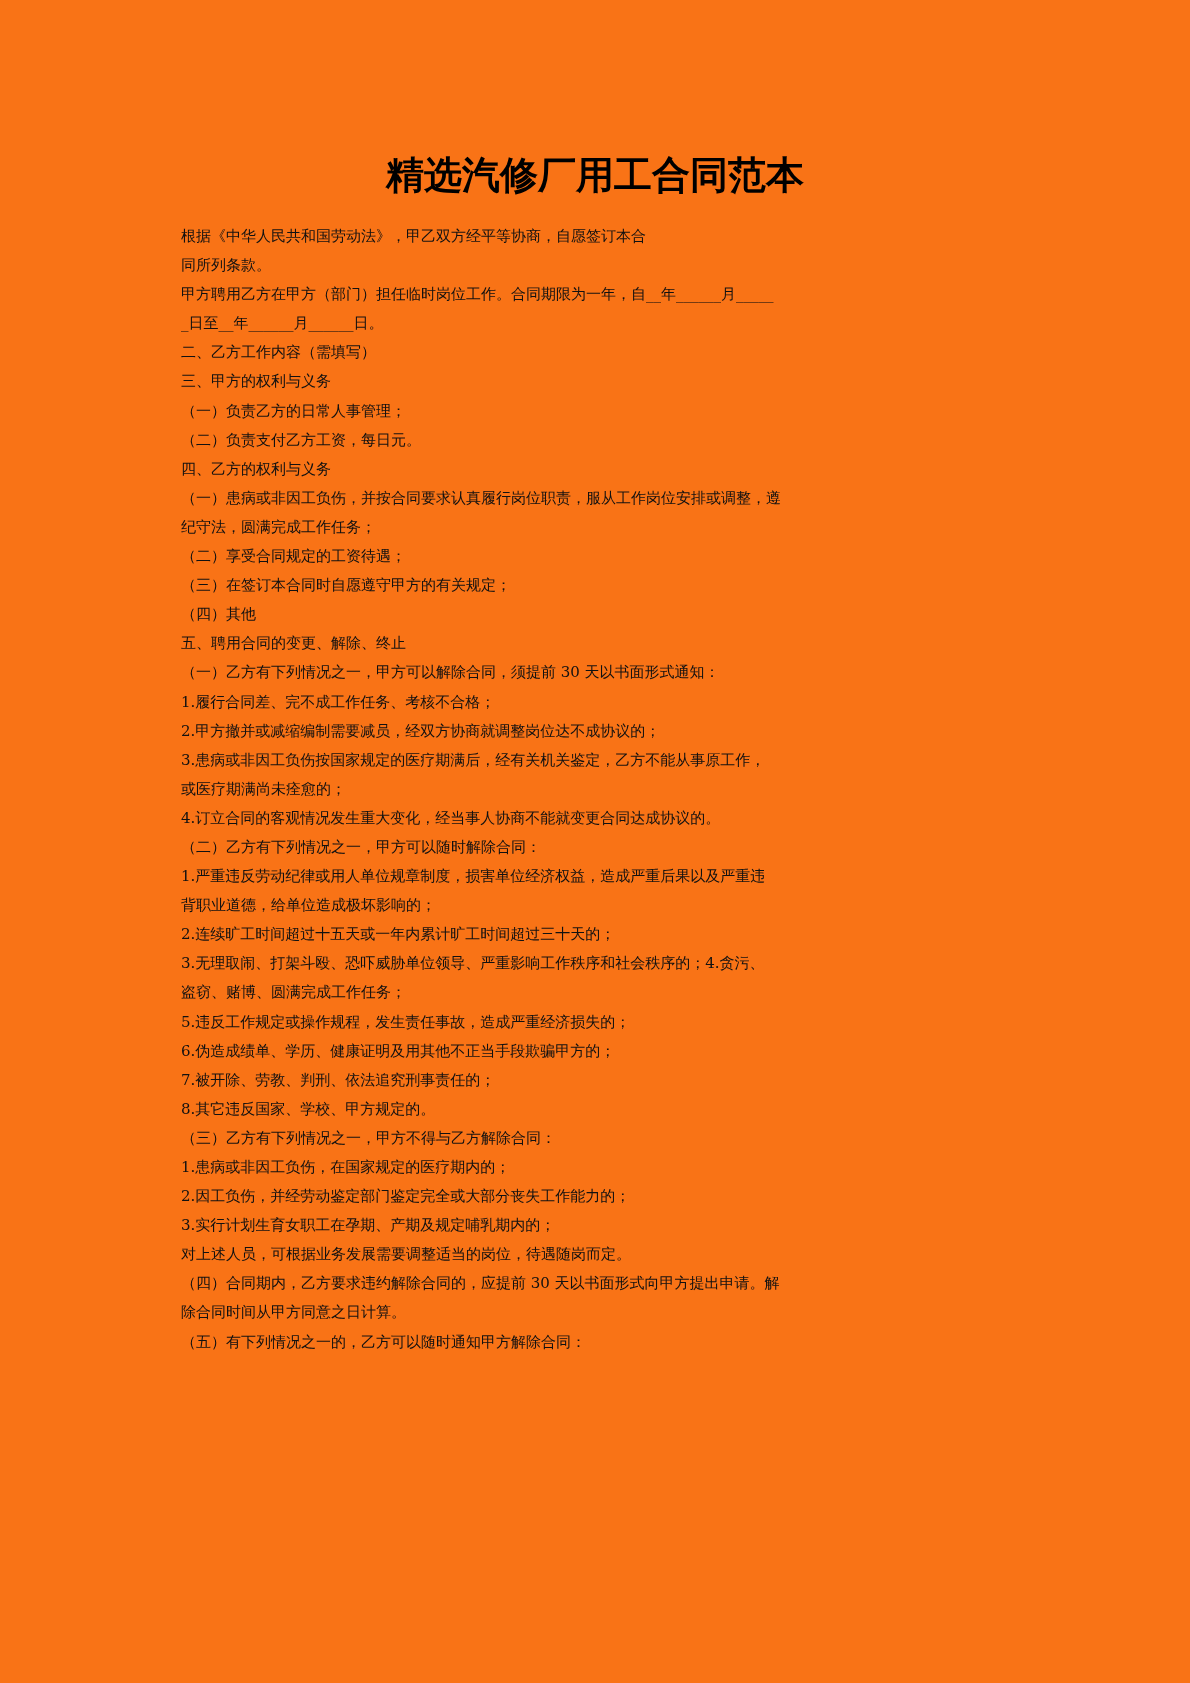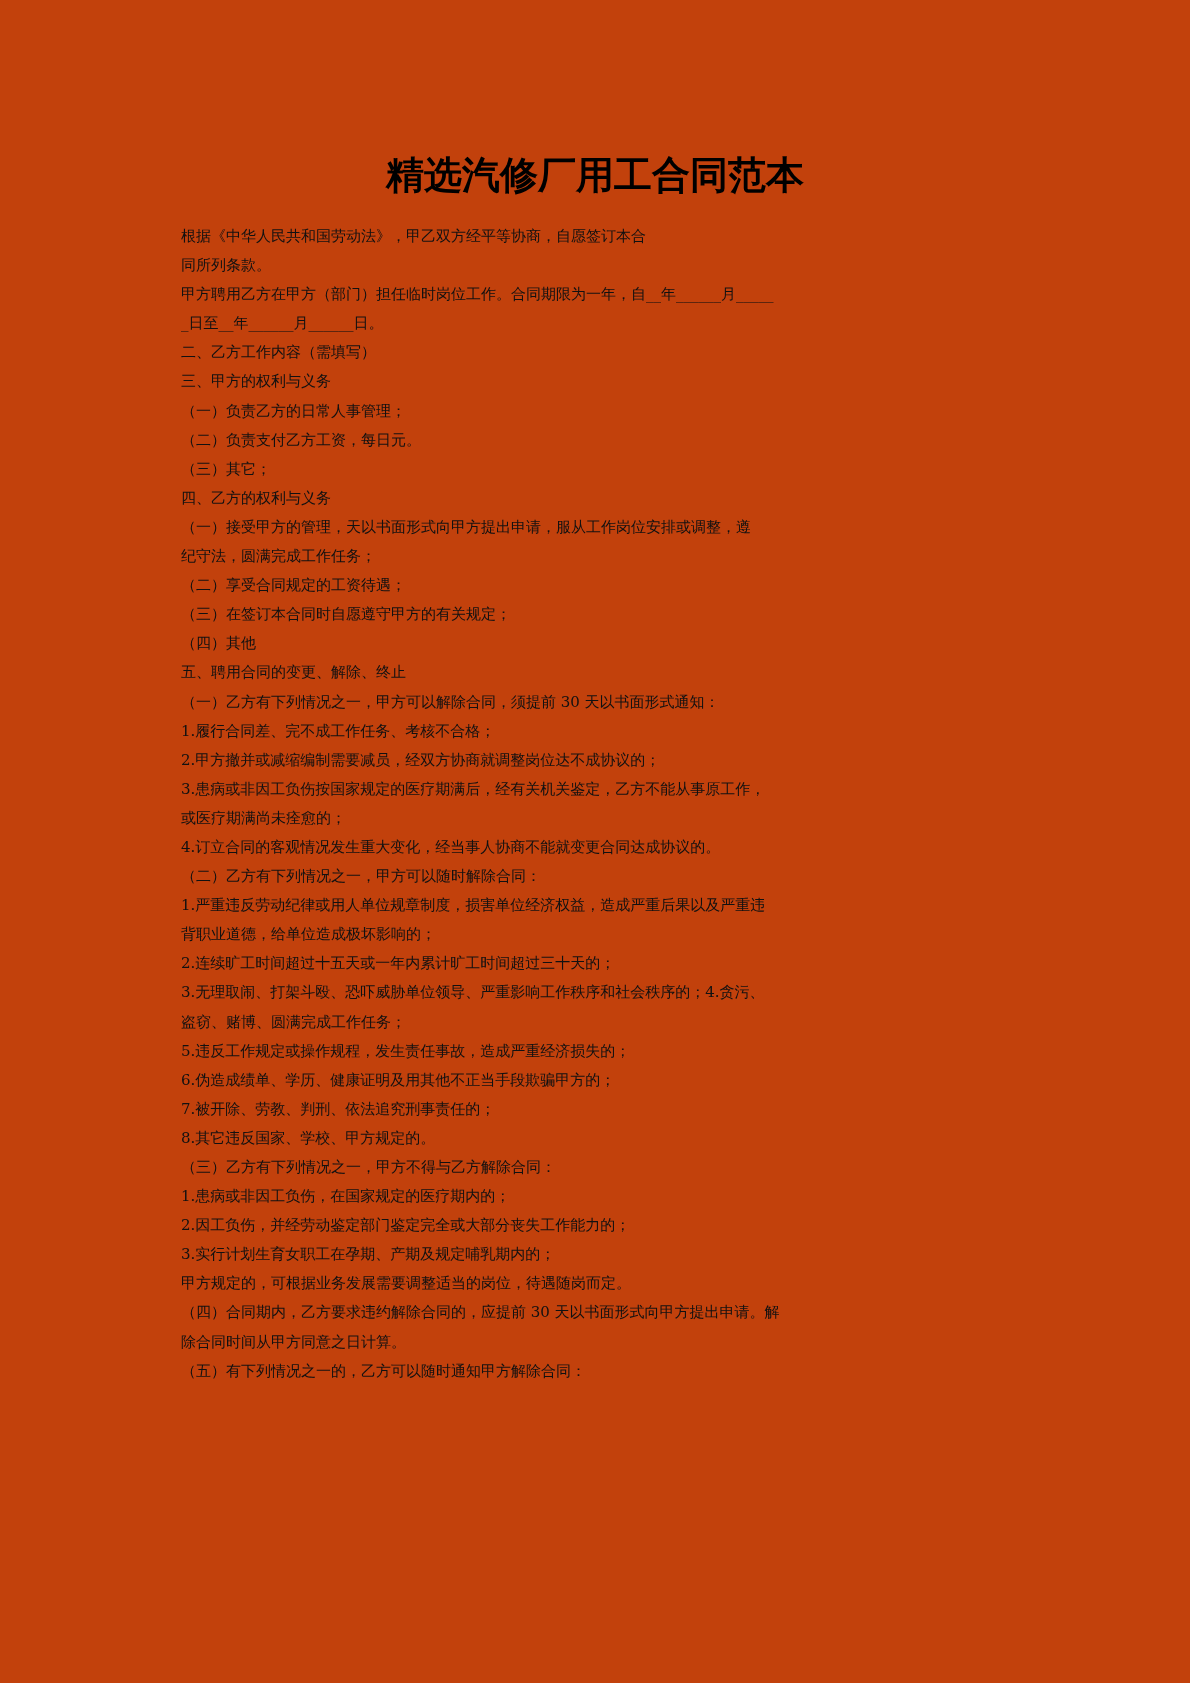--- a/index.html
+++ b/index.html
@@ -1,18 +1,18 @@
 <!DOCTYPE html>
 <html><head>
 <meta charset="utf-8">
 <style>
   html, body { margin: 0; padding: 0; background: #ffffff; }
   body { width: 1190px; height: 1683px; position: relative; overflow: hidden; }
   .page {
-    position: absolute; left: 0; top: 0; width: 1190px; height: 1683px; background: #c2410c;
+    position: absolute; left: 0; top: 0; width: 1190px; height: 1683px; background: #f97316;
   }
   .title {
     position: absolute; left: 0; top: 148px; width: 1190px; text-align: center;
     font-family: "DejaVu Serif", "Liberation Serif", serif;
     font-size: 38px; font-weight: bold; color: #000; letter-spacing: 0px;
     line-height: 54px;
   }
   .body {
     position: absolute; left: 181px; top: 222px; width: 840px;
     font-family: "DejaVu Serif", "Liberation Serif", serif;
@@ -27,23 +27,22 @@
   <div class="title">精选汽修厂用工合同范本</div>
   <div class="body" id="body">
       <div class="line">根据《中华人民共和国劳动法》，甲乙双方经平等协商，自愿签订本合</div>
       <div class="line">同所列条款。</div>
       <div class="line">甲方聘用乙方在甲方（部门）担任临时岗位工作。合同期限为一年，自__年______月_____</div>
       <div class="line">_日至__年______月______日。</div>
       <div class="line">二、乙方工作内容（需填写）</div>
       <div class="line">三、甲方的权利与义务</div>
       <div class="line">（一）负责乙方的日常人事管理；</div>
       <div class="line">（二）负责支付乙方工资，每日元。</div>
-      <div class="line">（三）其它；</div>
       <div class="line">四、乙方的权利与义务</div>
-      <div class="line">（一）接受甲方的管理，天以书面形式向甲方提出申请，服从工作岗位安排或调整，遵</div>
+      <div class="line">（一）患病或非因工负伤，并按合同要求认真履行岗位职责，服从工作岗位安排或调整，遵</div>
       <div class="line">纪守法，圆满完成工作任务；</div>
       <div class="line">（二）享受合同规定的工资待遇；</div>
       <div class="line">（三）在签订本合同时自愿遵守甲方的有关规定；</div>
       <div class="line">（四）其他</div>
       <div class="line">五、聘用合同的变更、解除、终止</div>
       <div class="line">（一）乙方有下列情况之一，甲方可以解除合同，须提前 30 天以书面形式通知：</div>
       <div class="line">1.履行合同差、完不成工作任务、考核不合格；</div>
       <div class="line">2.甲方撤并或减缩编制需要减员，经双方协商就调整岗位达不成协议的；</div>
       <div class="line">3.患病或非因工负伤按国家规定的医疗期满后，经有关机关鉴定，乙方不能从事原工作，</div>
       <div class="line">或医疗期满尚未痊愈的；</div>
@@ -55,18 +54,18 @@
       <div class="line">3.无理取闹、打架斗殴、恐吓威胁单位领导、严重影响工作秩序和社会秩序的；4.贪污、</div>
       <div class="line">盗窃、赌博、圆满完成工作任务；</div>
       <div class="line">5.违反工作规定或操作规程，发生责任事故，造成严重经济损失的；</div>
       <div class="line">6.伪造成绩单、学历、健康证明及用其他不正当手段欺骗甲方的；</div>
       <div class="line">7.被开除、劳教、判刑、依法追究刑事责任的；</div>
       <div class="line">8.其它违反国家、学校、甲方规定的。</div>
       <div class="line">（三）乙方有下列情况之一，甲方不得与乙方解除合同：</div>
       <div class="line">1.患病或非因工负伤，在国家规定的医疗期内的；</div>
       <div class="line">2.因工负伤，并经劳动鉴定部门鉴定完全或大部分丧失工作能力的；</div>
       <div class="line">3.实行计划生育女职工在孕期、产期及规定哺乳期内的；</div>
-      <div class="line">甲方规定的，可根据业务发展需要调整适当的岗位，待遇随岗而定。</div>
+      <div class="line">对上述人员，可根据业务发展需要调整适当的岗位，待遇随岗而定。</div>
       <div class="line">（四）合同期内，乙方要求违约解除合同的，应提前 30 天以书面形式向甲方提出申请。解</div>
       <div class="line">除合同时间从甲方同意之日计算。</div>
       <div class="line">（五）有下列情况之一的，乙方可以随时通知甲方解除合同：</div>
     </div>
 </div>
 
 </body></html>

